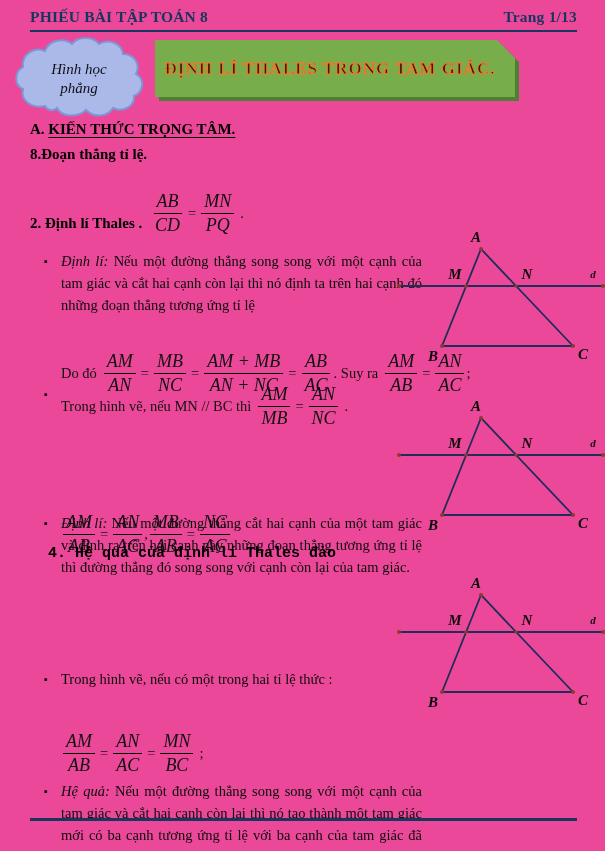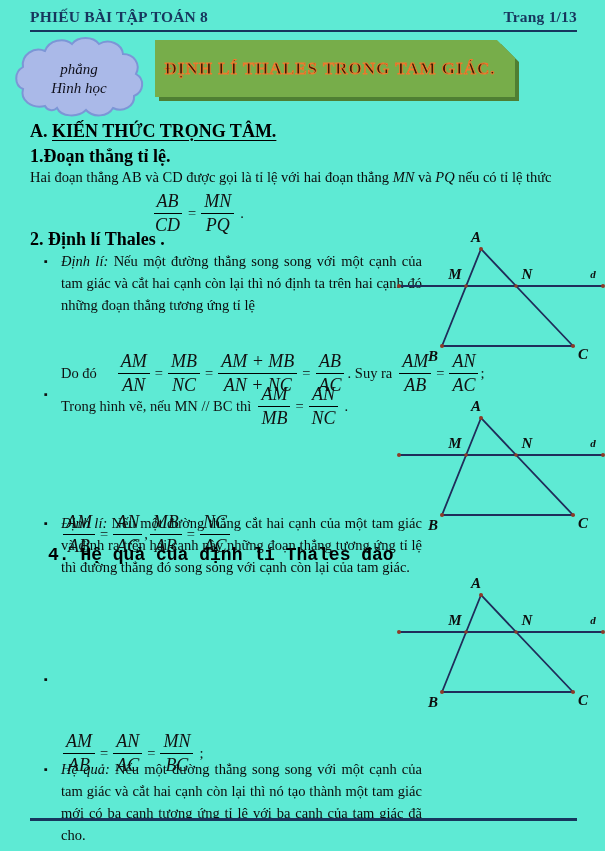--- a/index.html
+++ b/index.html
@@ -1,18 +1,18 @@
 <!DOCTYPE html>
 <html><head>
 <meta charset="utf-8">
 <style>
   * { margin:0; padding:0; box-sizing:border-box; }
   html,body { background:#ffffff; }
   .page {
-    position:relative; width:605px; height:851px; background:#5eead4;
+    position:relative; width:605px; height:851px; background:#ec4899;
     font-family:"Liberation Serif", serif; color:#111111; overflow:hidden;
   }
   
   .header {
     position:absolute; left:30px; top:8px; width:547px;
     display:flex; justify-content:space-between; align-items:flex-end;
     border-bottom:2.5px solid #17365d; padding-bottom:4px;
   }
   .header .h-left, .header .h-right {
     font-weight:bold; font-size:15.5px; color:#17365d; letter-spacing:0.2px;
@@ -34,21 +34,21 @@
     background:#77ad4a;
     clip-path:polygon(0 0, 342px 0, 100% 18px, 100% 100%, 0 100%);
     display:flex; align-items:center; justify-content:center;
   }
   .banner .banner-title {
     font-weight:bold; font-size:17px; letter-spacing:1px; padding-right:10px;
     color:#3f1c05; -webkit-text-stroke:0.9px #ef7b2e;
   }
   
   .abs { position:absolute; }
-  .h-section { font-weight:bold; font-size:18px; color:#000;text-align:right; }
+  .h-section { font-weight:bold; font-size:15px; color:#000;text-align:right; }
   .h-section .u { text-decoration:underline; text-underline-offset:3px; }
   .body-text { font-size:14.5px; line-height:22px; color:#0b0b0b; }
   .just { text-align:justify; }
   .var { font-style:italic; font-family:"Liberation Serif", serif; }
   
   .bullet { padding-left:17px; position:relative; }
   .bullet .marker { position:absolute; left:0; top:0; font-size:11px; line-height:22px; }
   .lead { font-style:italic; }
   
   .mrow { display:flex; align-items:center; flex-wrap:nowrap; font-size:14.5px; }
@@ -75,59 +75,52 @@
   <div class="header">
     <span class="h-left">PHIẾU BÀI TẬP TOÁN 8</span>
     <span class="h-right">Trang 1/13</span>
   </div>
 
   <div class="cloud-wrap">
     <svg width="134" height="84" viewBox="0 0 134 84">
       <path d="M 33 70 C 19 73 8 64 11 53 C 2 49 2 36 11 31 C 9 19 22 10 33 15 C 37 4 52 1 60 8 C 66 0 81 0 87 8 C 97 2 110 8 111 18 C 122 18 129 28 124 38 C 133 43 132 56 122 60 C 123 70 111 77 101 72 C 96 81 81 82 74 74 C 66 82 49 81 45 72 C 41 76 35 74 33 70 Z" fill="#aab9e8" stroke="#7c96d6" stroke-width="2"></path>
     </svg>
     <div class="cloud-text">
+      <div>Hình học</div>
       <div>phẳng</div>
-      <div>Hình học</div>
     </div>
   </div>
 
   <div class="banner-shadow"></div>
   <div class="banner">
     <span class="banner-title">ĐỊNH LÍ THALES TRONG TAM GIÁC.</span>
   </div>
 
   <div class="abs h-section" style="left:30px; top:121px;">
     <span>A.</span>
     <span class="u">KIẾN THỨC TRỌNG TÂM.</span>
   </div>
 
-  <div class="abs h-section" style="left:30px; top:146px;">1.Đoạn thẳng tỉ lệ.</div>
-
-  <div class="abs body-text" style="left:30px; top:166px; width:552px;">
-    <span>Hai đoạn thẳng AB và CD được gọi là tỉ lệ với hai đoạn thẳng</span>
-    <span class="var">MN</span>
-    <span>và</span>
-    <span class="var">PQ</span>
-    <span>nếu có tỉ lệ thức</span>
-  </div>
+  <div class="abs h-section" style="left:30px; top:146px;">8.Đoạn thẳng tỉ lệ.</div>
+
 
   <div class="abs mrow" style="left:150px; top:190px;">
     <span class="frac">
         <span class="num">AB</span>
         <span class="den">CD</span>
       </span>
     <span class="op">=</span>
     <span class="frac">
         <span class="num">MN</span>
         <span class="den">PQ</span>
       </span>
     <span class="mtail">.</span>
   </div>
 
-  <div class="abs h-section" style="left:30px; top:229px;">2. Định lí Thales .</div>
+  <div class="abs h-section" style="left:30px; top:215px;">2. Định lí Thales .</div>
 
   <div class="abs body-text just bullet" style="left:44px; top:250px; width:378px;">
     <span class="marker">▪</span>
     <span class="lead">Định lí:</span><span> Nếu một đường thẳng song song với một cạnh của tam giác và cắt hai cạnh còn lại thì nó định ta trên hai cạnh đó những đoạn thẳng tương ứng tỉ lệ</span>
   </div>
 
   <div class="abs bullet" style="left:44px; top:317px; width:390px;">
     <span class="marker">▪</span>
     <span class="mrow">
       <span style="margin-right:5px;">Trong hình vẽ, nếu MN // BC thì</span>
@@ -138,21 +131,21 @@
       <span class="op">=</span>
       <span class="frac">
           <span class="num">AN</span>
           <span class="den">NC</span>
         </span>
       <span class="mtail">.</span>
     </span>
   </div>
 
   <div class="abs mrow" style="left:61px; top:350px;">
-    <span style="margin-right:19px;">Do đó</span>
+    <span style="margin-right:5px;">Do đó</span>
     <span class="frac">
         <span class="num">AM</span>
         <span class="den">AN</span>
       </span>
     <span class="op">=</span>
     <span class="frac">
         <span class="num">MB</span>
         <span class="den">NC</span>
       </span>
     <span class="op">=</span>
@@ -178,20 +171,21 @@
     <span>;</span>
   </div>
 
   <div class="abs body-text just bullet" style="left:44px; top:400px; width:378px;">
     <span class="marker">▪</span>
     <span class="lead">Định lí:</span><span> Nếu một đường thẳng cắt hai cạnh của một tam giác và định ra trên hai cạnh này những đoạn thẳng tương ứng tỉ lệ thì đường thẳng đó song song với cạnh còn lại của tam giác.</span>
   </div>
 
   <div class="abs body-text bullet" style="left:44px; top:490px; width:378px;">
     <span class="marker">▪</span>
+    <span>Trong hình vẽ, nếu có một trong hai tỉ lệ thức :</span>
   </div>
 
   <div class="abs mrow" style="left:61px; top:511px;">
     <span class="frac">
         <span class="num">AM</span>
         <span class="den">AB</span>
       </span>
     <span class="op">=</span>
     <span class="frac">
         <span class="num">AN</span>

